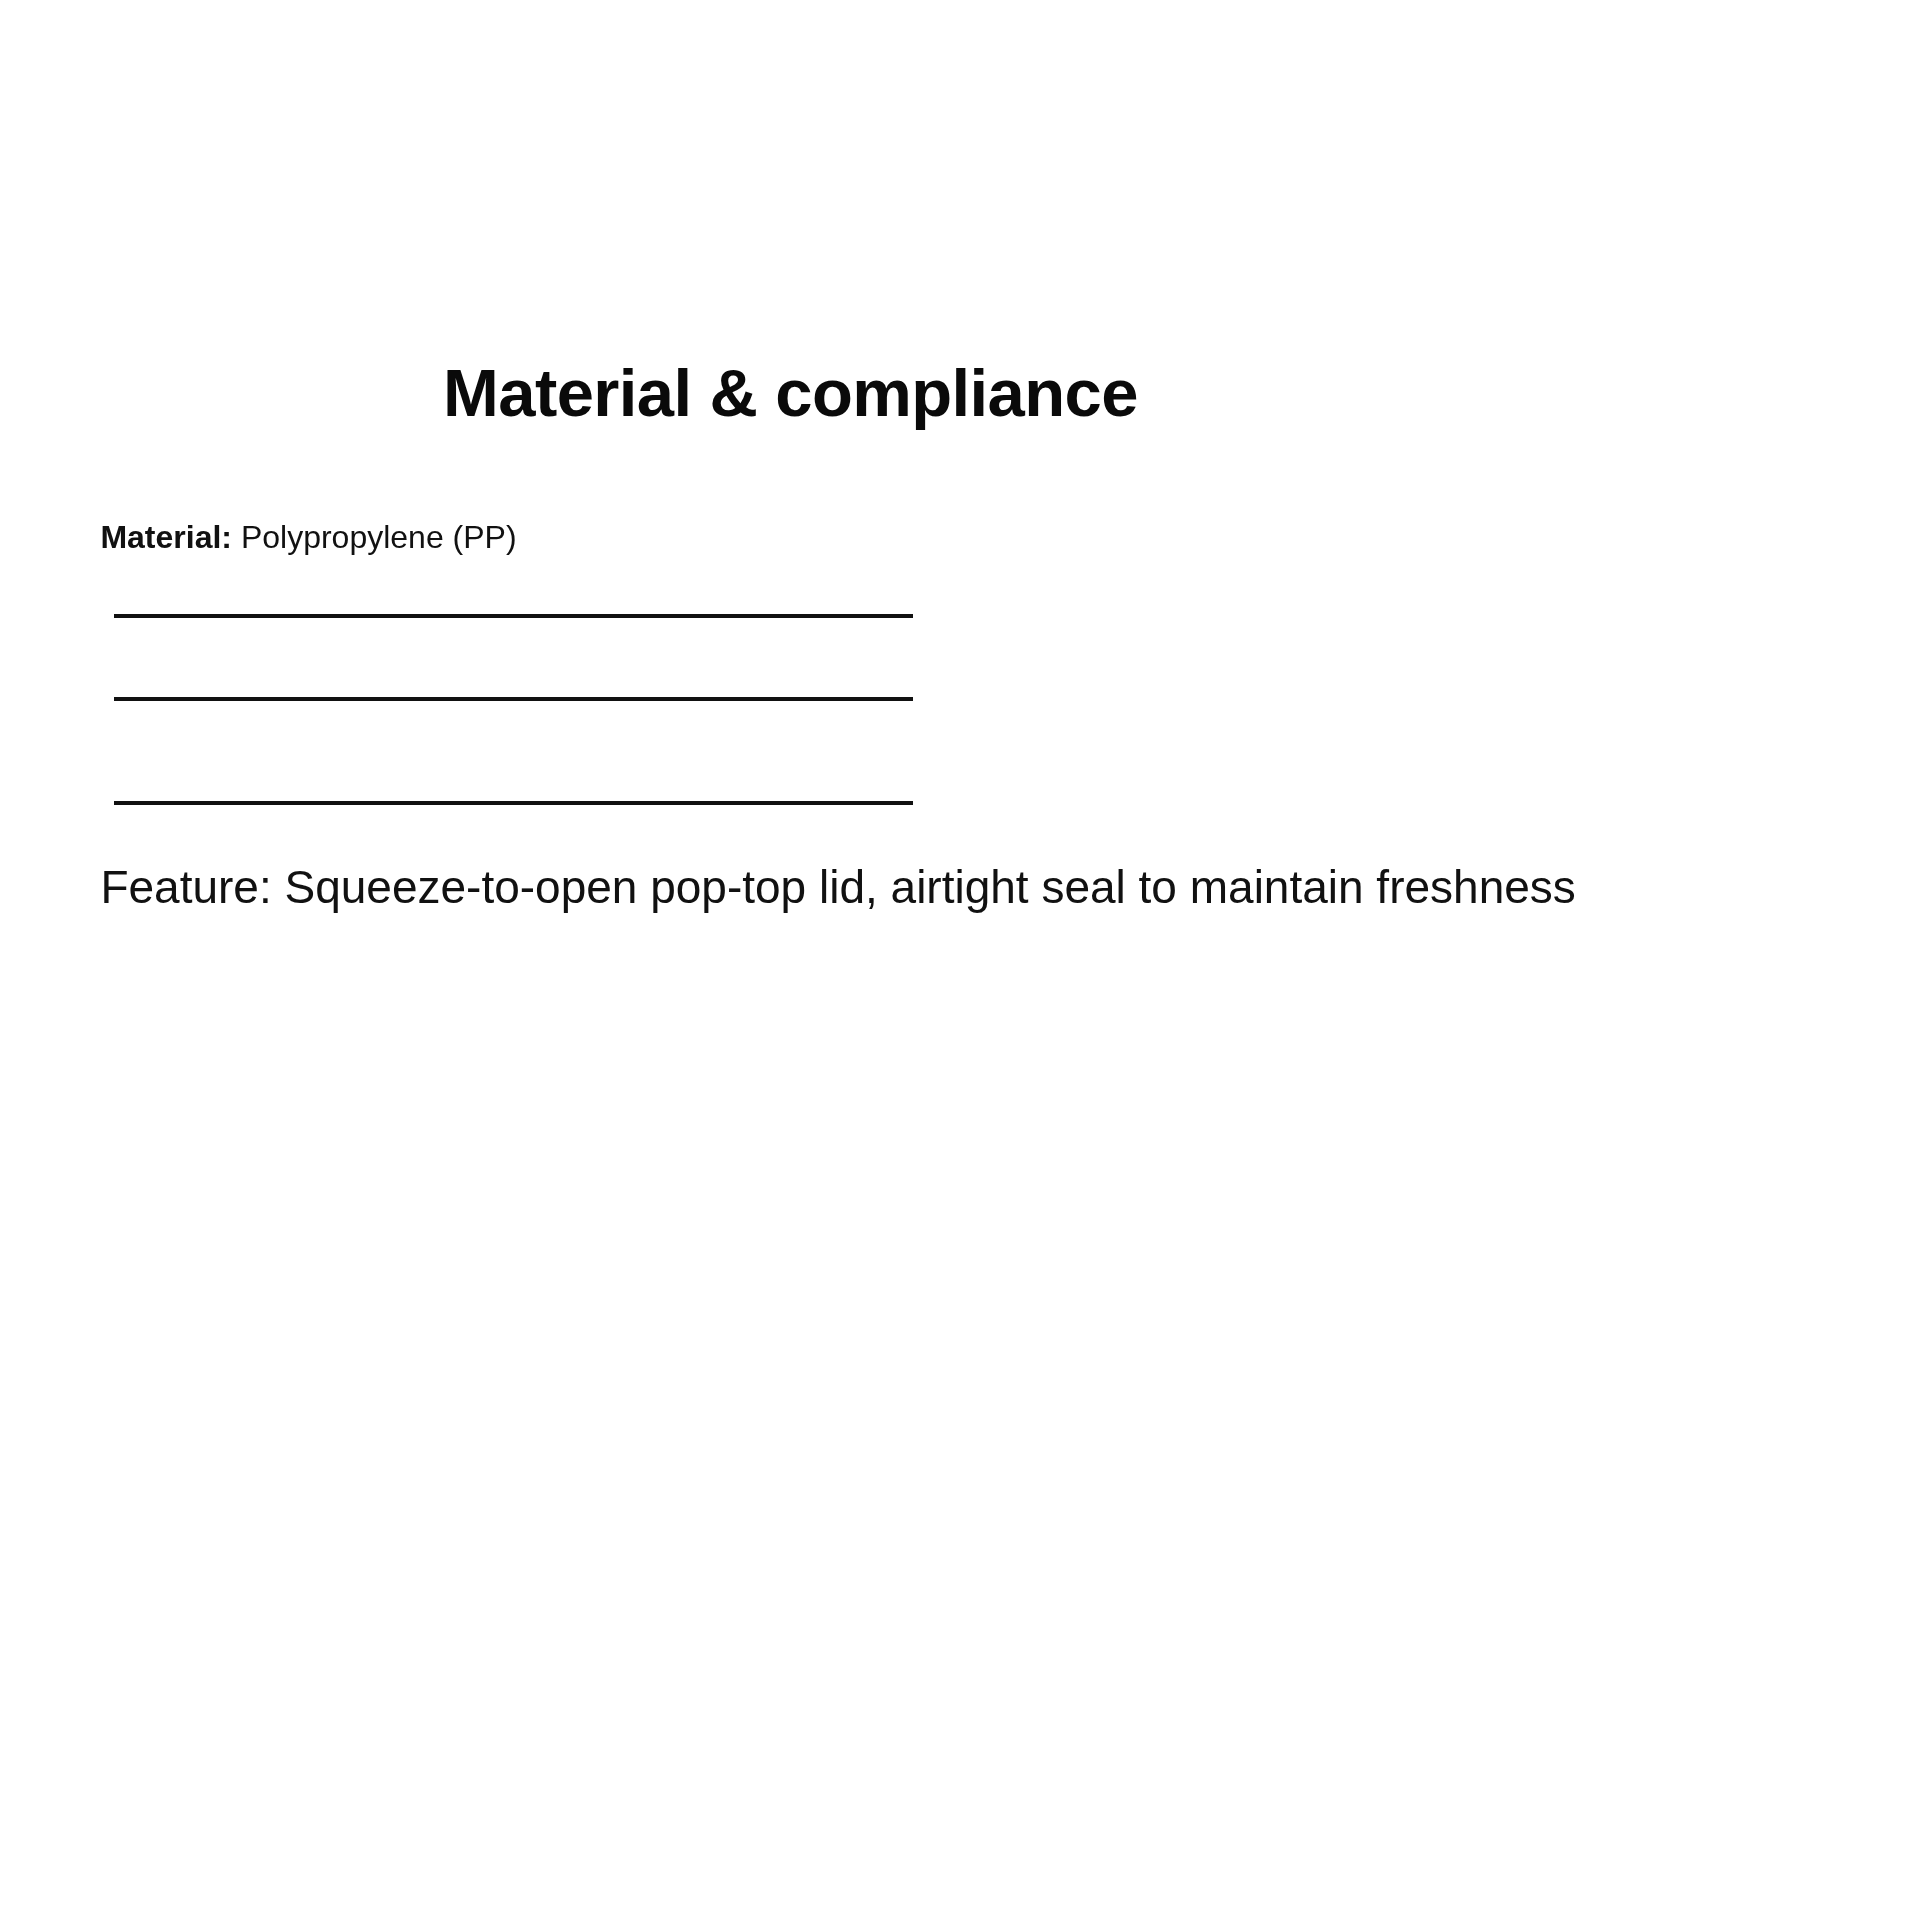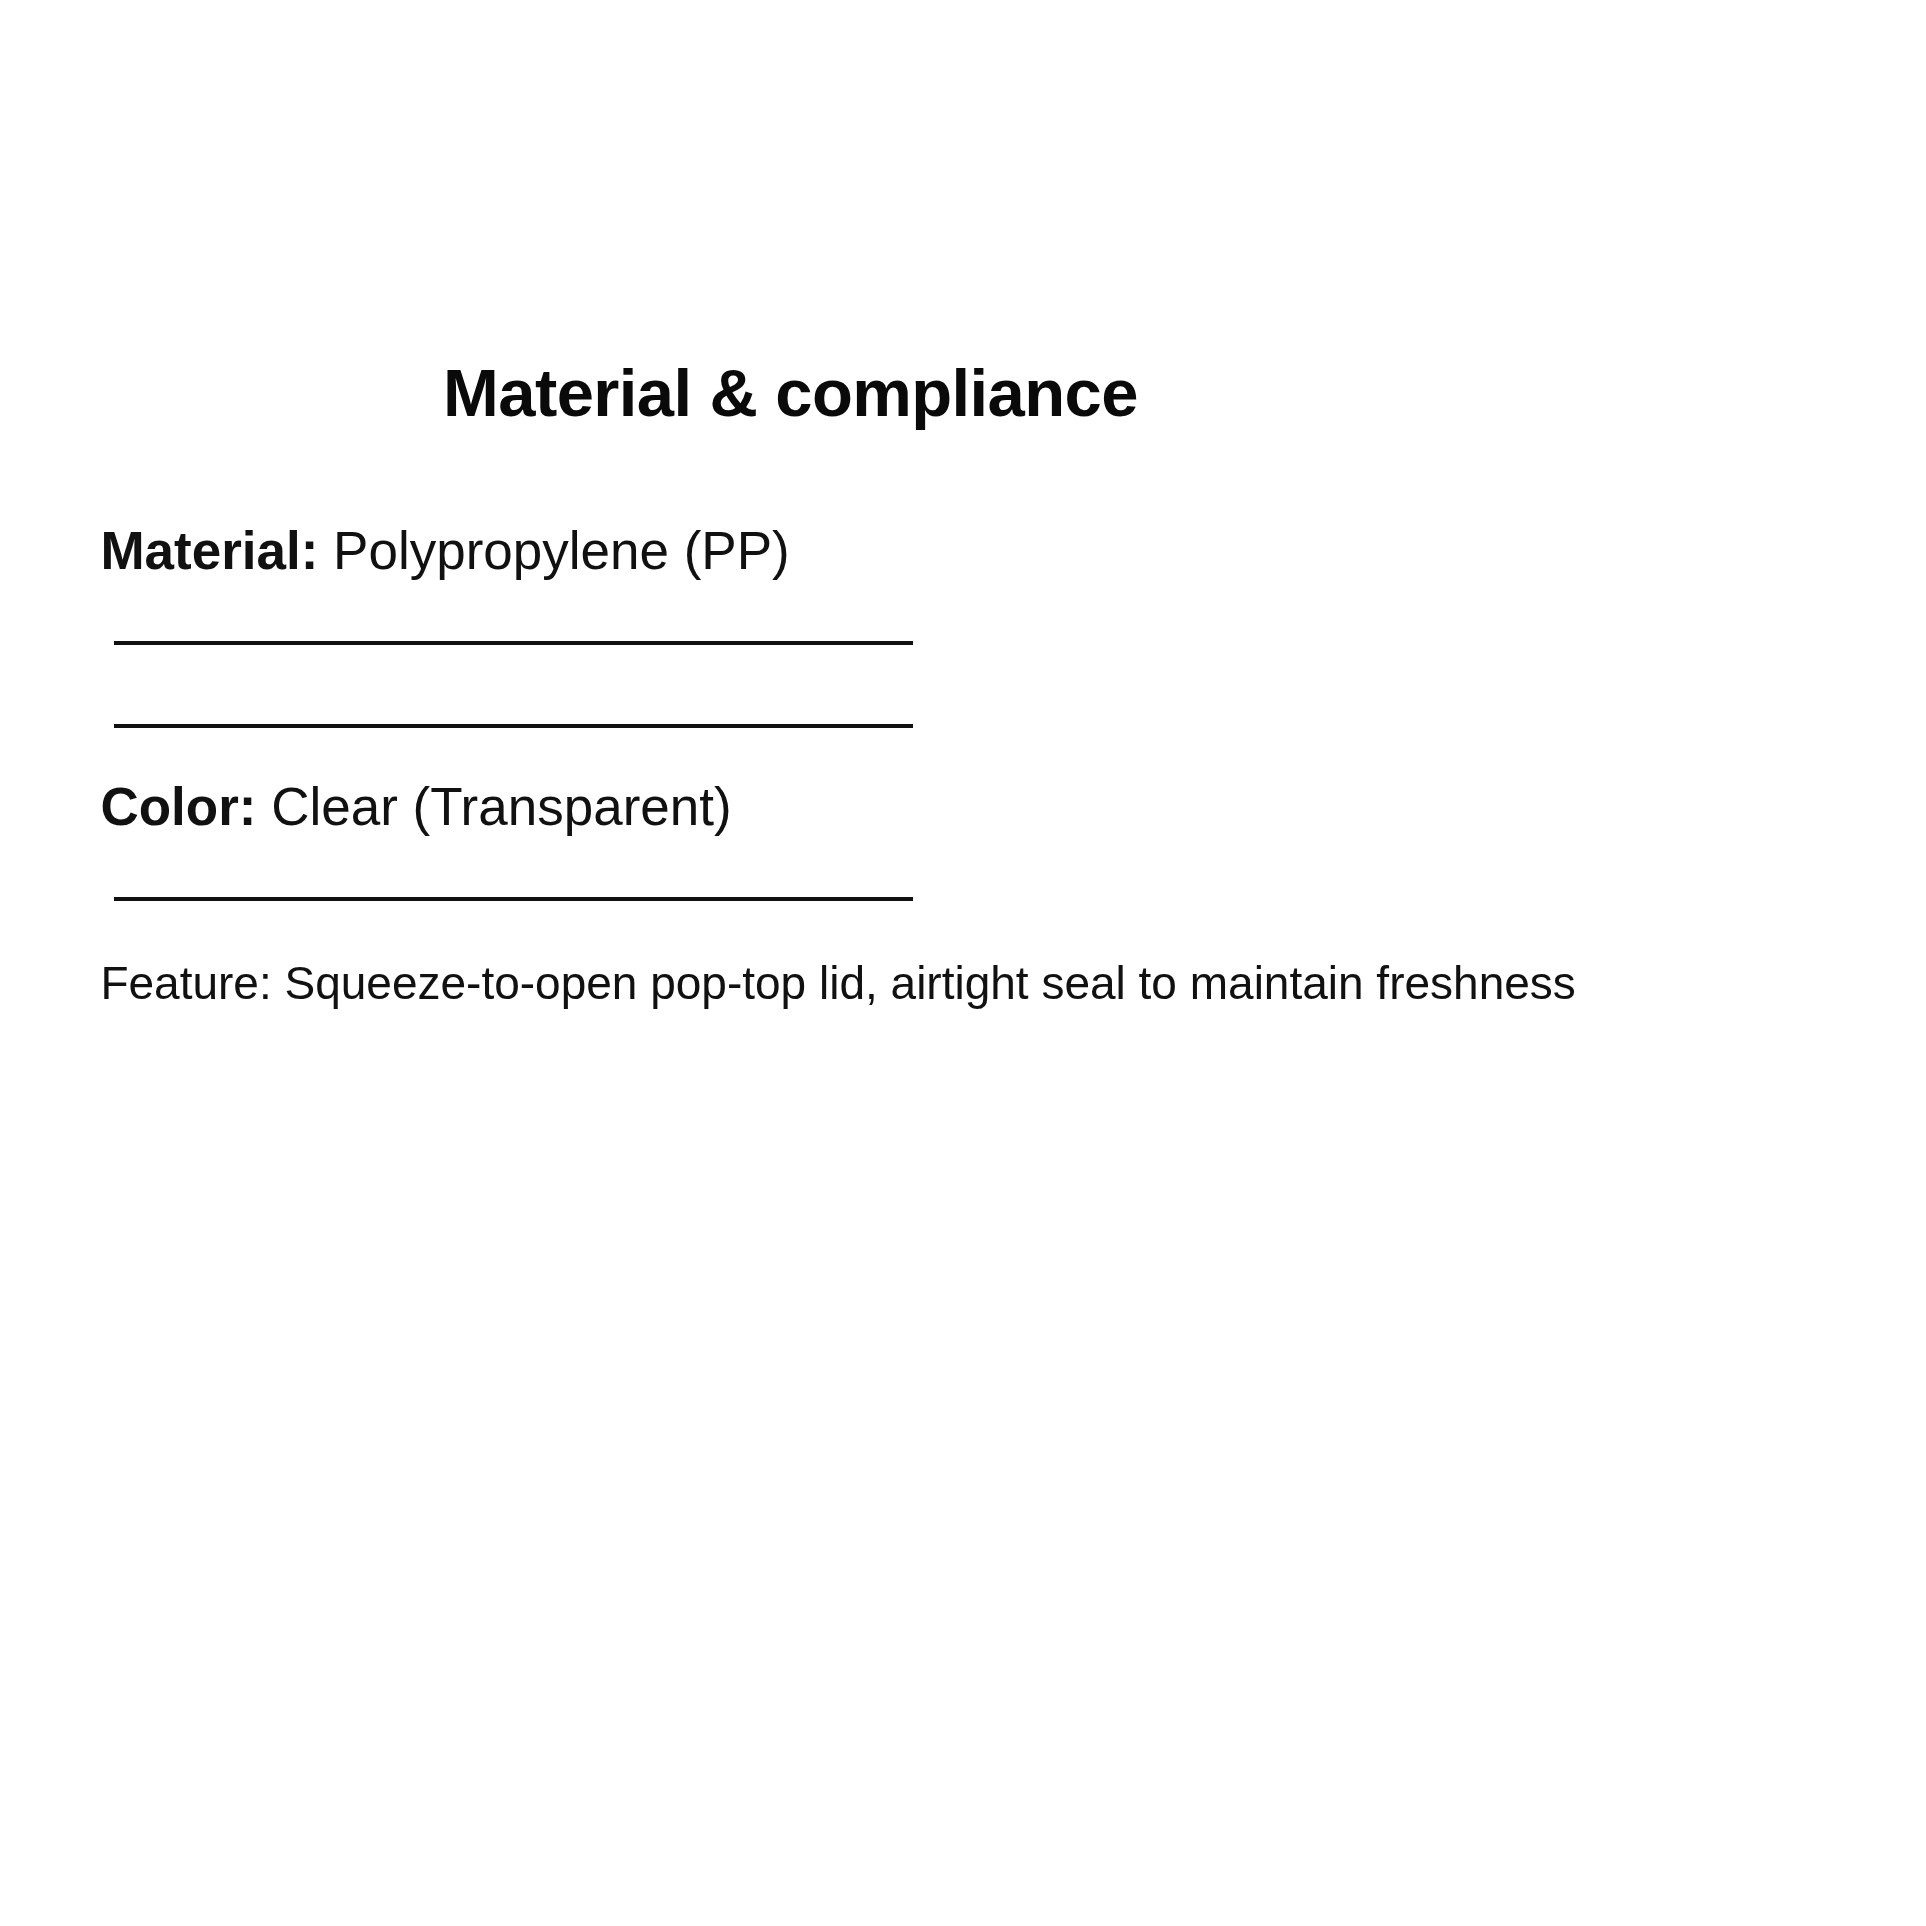--- a/index.html
+++ b/index.html
@@ -34,21 +34,21 @@
     text-align: center;
     margin: 0 0 86px 0;
     width: 1387px;
     color: #0a0a0a;
   }
   .spec-row {
     position: relative;
     margin: 0;
   }
   .spec-text {
-    font-size: 53px;
+    font-size: 32px;
     line-height: 1.30;
     font-weight: 400;
     color: #111111;
     margin: 0;
     padding: 0 0 0 3.4px;
     max-width: 1575px;
   }
   .spec-text .lbl {
     font-weight: 700;
   }
@@ -88,23 +88,20 @@
 
     <div class="gap-a"></div>
     <div class="rule"></div>
     <div class="gap-b"></div>
 
 
     <div class="gap-c"></div>
     <div class="rule"></div>
     <div class="gap-d"></div>
 
-    <div class="spec-row">
-      <p class="spec-text"><span class="lbl">Color:</span><span> Clear (Transparent)</span></p>
-    </div>
 
     <div class="gap-e"></div>
     <div class="rule"></div>
     <div class="gap-f"></div>
 
     <p class="feature-text">Feature: Squeeze-to-open pop-top lid, airtight seal to maintain freshness</p>
 
   </div>
 </div>
 

